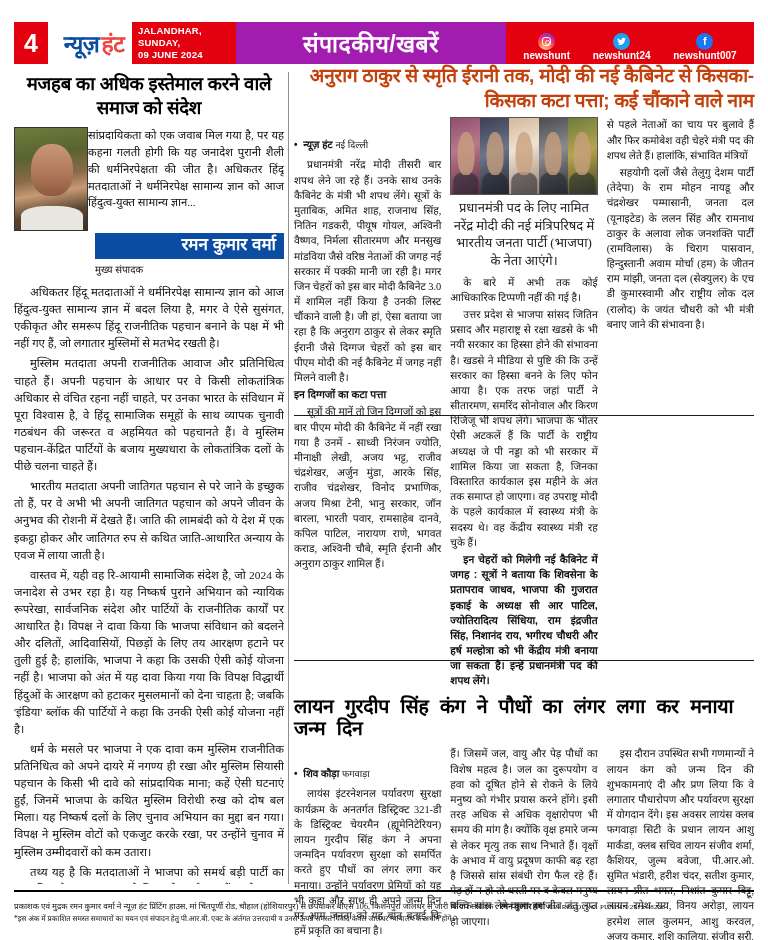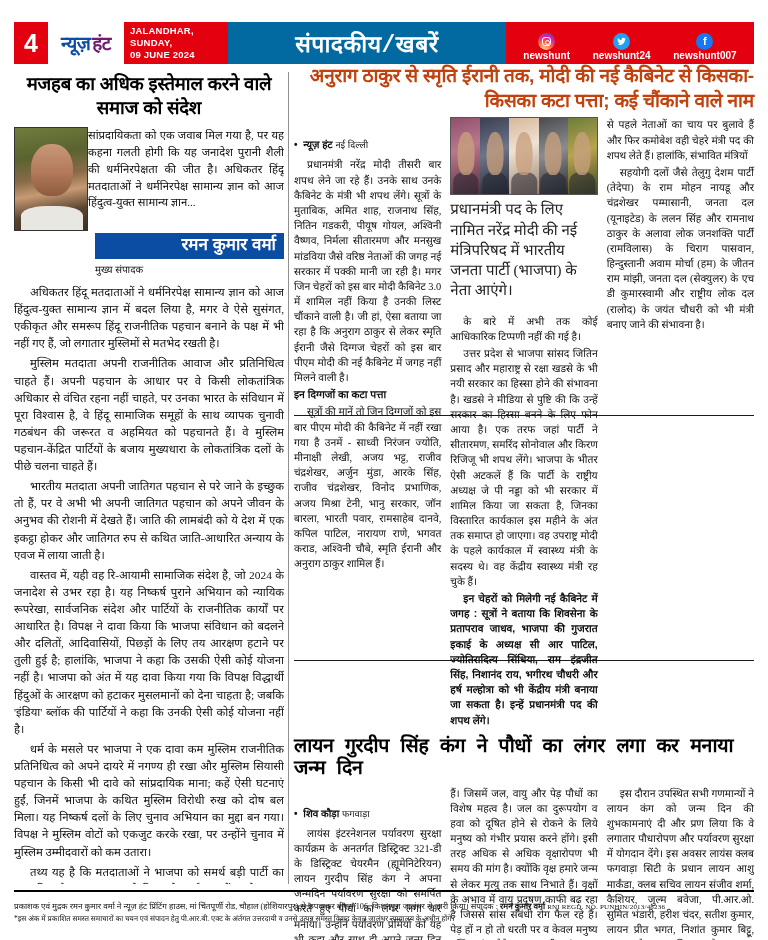--- a/index.html
+++ b/index.html
@@ -36,43 +36,44 @@
     font-size: 25px;
     line-height: 1;
   }
   .mh-logo {
     width: 76px;
     background: #ffffff;
     display: flex; align-items: center; justify-content: center;
     gap: 2px;
     font-family: "Liberation Sans", sans-serif;
     font-weight: bold;
-    font-size: 19px;
+    font-size: 23px;
     letter-spacing: -0.5px;
+    margin-left: 8px;
   }
   .mh-logo .l-blue { color: #0b4da2; }
-  .mh-logo .l-red  { color: #701a75; }
+  .mh-logo .l-red  { color: #ef4444; }
   .mh-date {
     flex: 0 0 104px;
     background: #e3000f;
     color: #ffffff;
     display: flex; flex-direction: column; justify-content: center;
     padding-left: 6px;
     font-family: "Liberation Sans", sans-serif;
     font-weight: bold;
     font-size: 9.5px;
     line-height: 1.25;
     letter-spacing: 0.2px;
   }
   .mh-section {
     flex: 1 1 auto;
-    background: #0369a1;
+    background: #a21caf;
     color: #ffffff;
     display: flex; align-items: center; justify-content: center;
-    font-family: Liberation Mono, monospace;
+    font-family: Liberation Sans, sans-serif;
     font-weight: bold;
     font-size: 23px;
     letter-spacing: 0.5px;
   }
   .mh-social {
     flex: 0 0 248px;
     background: #e3000f;
     display: flex; align-items: flex-end; justify-content: space-around;
     padding: 2px 6px 3px 6px;
   }
@@ -254,23 +255,24 @@
     background: rgba(200,160,125,0.78);
   }
   .pm:before {
     content:""; position:absolute; left:50%; bottom:0;
     transform: translateX(-50%);
     width: 88%; height: 30%;
     border-radius: 42% 42% 0 0;
     background: rgba(35,38,50,0.55);
   }
   .cap {
-    font-size: 15px;
+    font-size: 13px;
+    text-align: center;
     color: #222;
-    margin-bottom: 13px;
+    margin-bottom: 5px;
     line-height: 1.35;
   }
 
   
   .story2-head, .story3-head {
     font-family: Liberation Mono, monospace;
     font-weight: bold;
     font-size: 19.5px;
     line-height: 1.15;
     color: #000;

